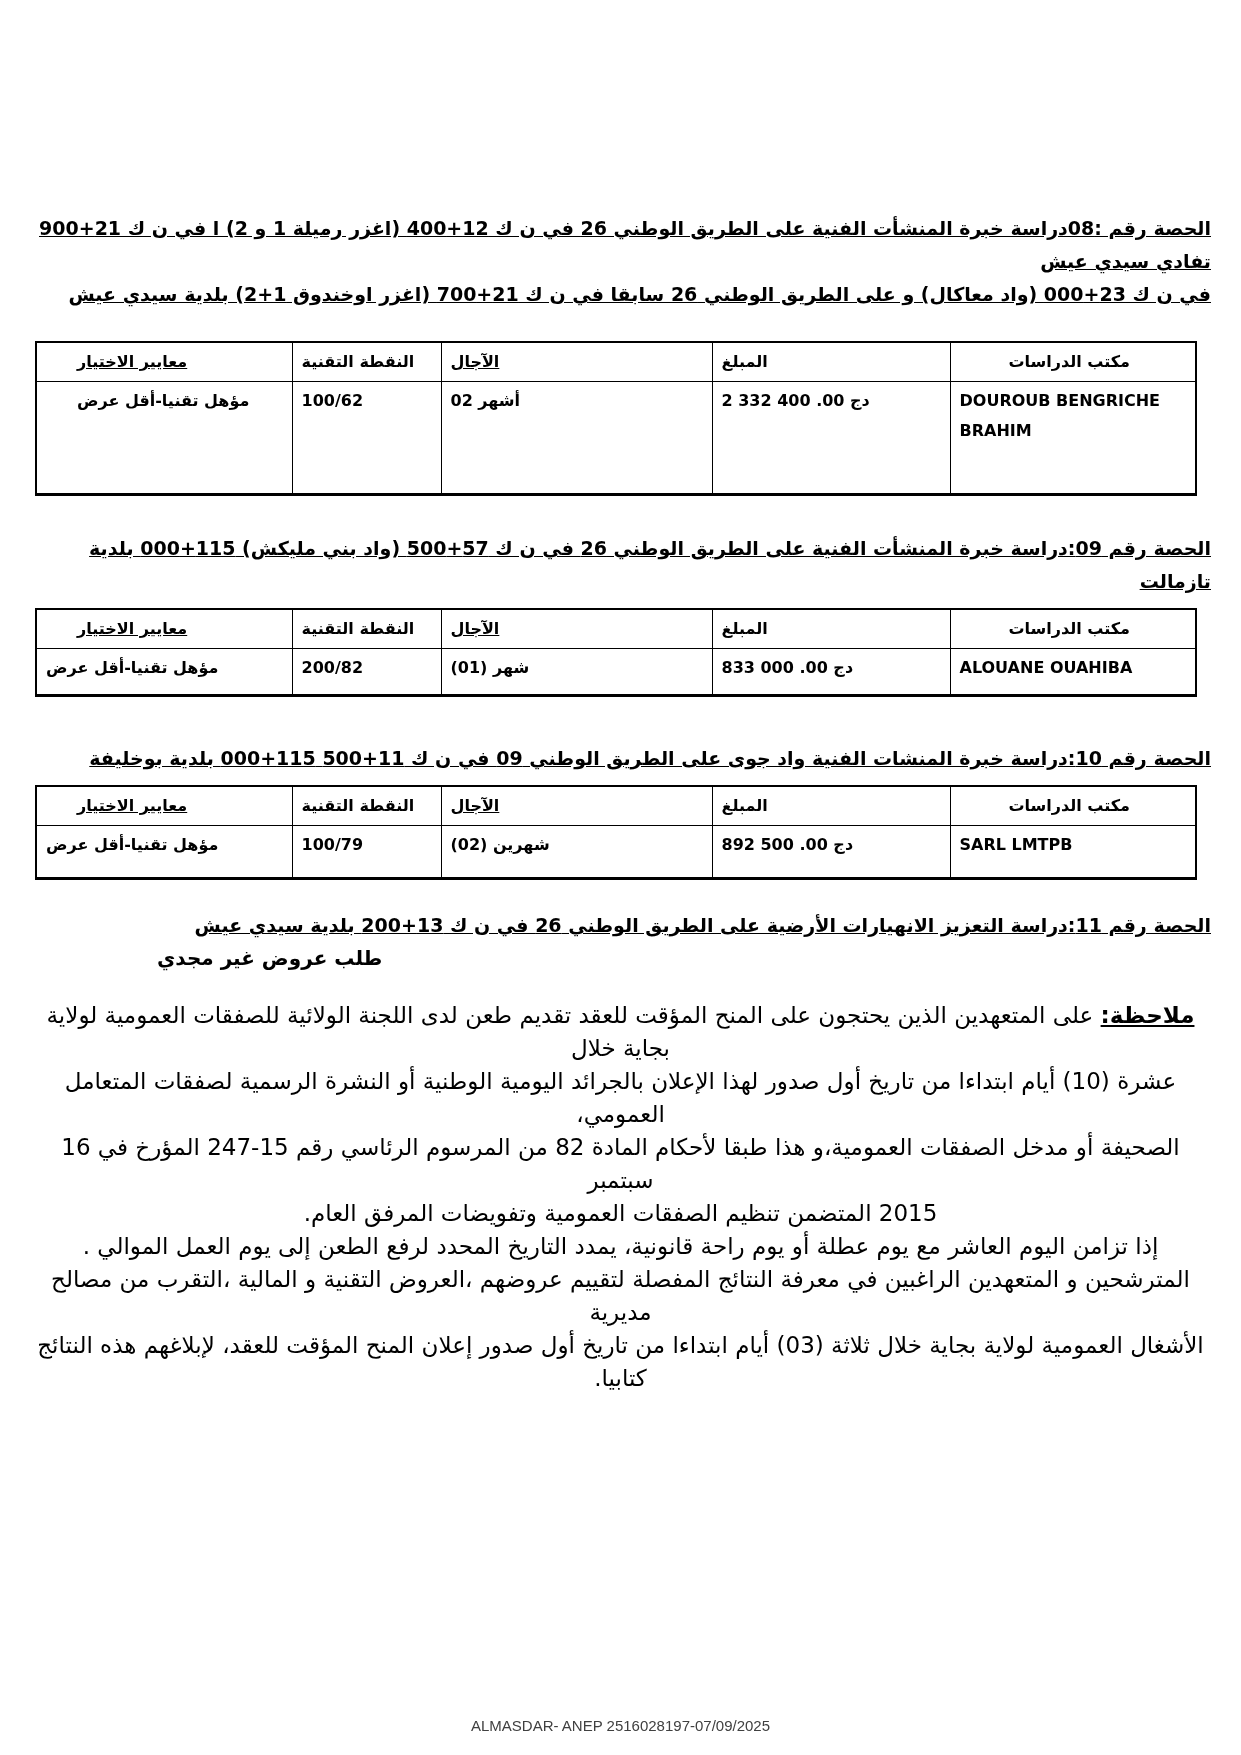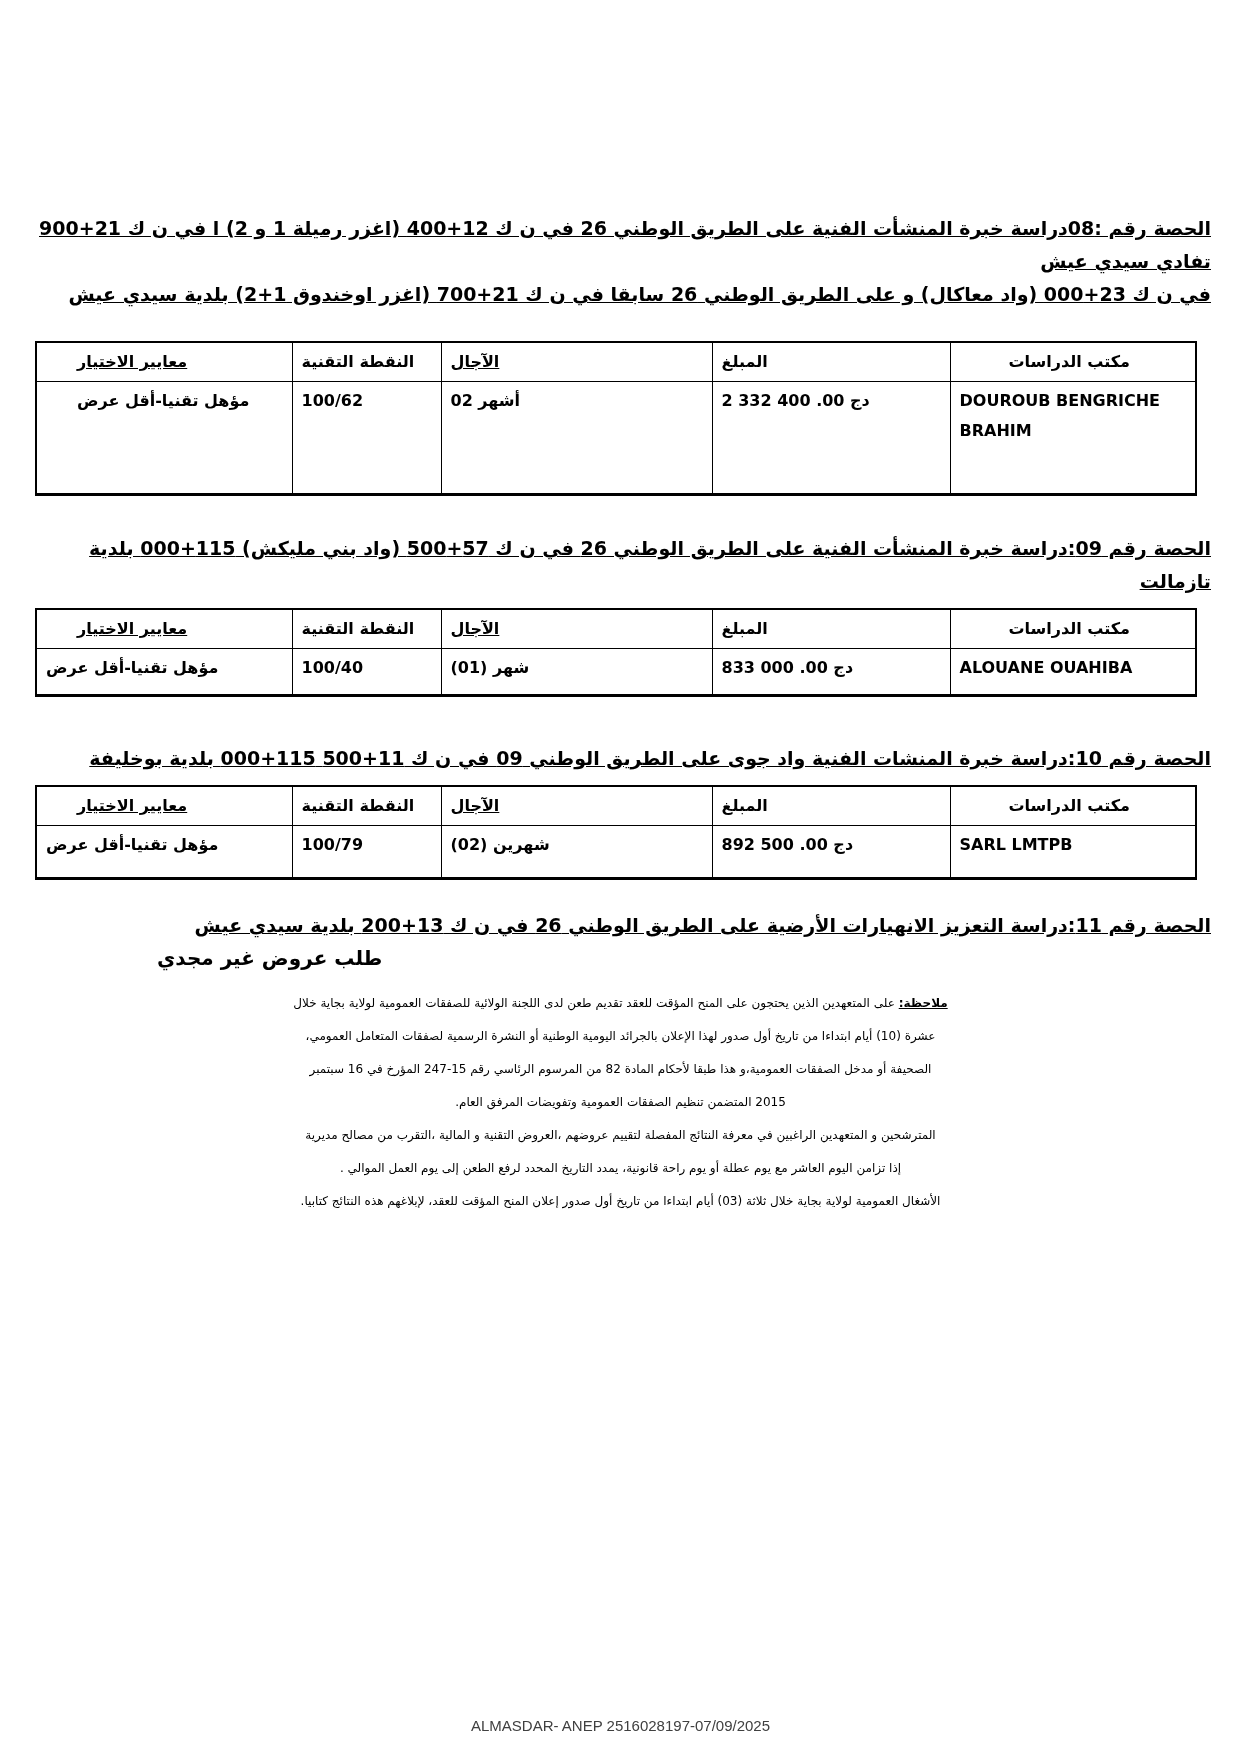--- a/index.html
+++ b/index.html
@@ -67,22 +67,22 @@
   .status-line {
     font-weight: bold;
     font-size: 20px;
     line-height: 33px;
     text-align: left;
     direction: rtl;
     margin-left: 127px;
   }
 
   .note-block {
-    margin-top: 12px;
-    font-size: 12px;
+    margin-top: 24px;
+    font-size: 23px;
     line-height: 33px;
     text-align: center;
     direction: rtl;
     font-weight: normal;
   }
   .note-line { text-align: center; }
   .note-label {
     font-weight: bold;
     text-decoration: underline;
   }
@@ -150,21 +150,21 @@
         <th class="pad-office">مكتب الدراسات</th>
         <th>المبلغ</th>
         <th class="u">الآجال</th>
         <th>النقطة التقنية</th>
         <th class="u pad-criteria">معايير الاختيار</th>
       </tr>
       <tr class="data-row-2">
         <td>ALOUANE OUAHIBA</td>
         <td>833 000 .00 دج</td>
         <td>شهر (01)</td>
-        <td>100/40</td>
+        <td>200/82</td>
         <td>مؤهل تقنيا-أقل عرض</td>
       </tr>
     </tbody>
   </table>
 
   <div class="lot-title h10">الحصة رقم 10:دراسة خبرة المنشات الفنية واد جوى على الطريق الوطني 09 في ن ك 11+500 115+000 بلدية بوخليفة</div>
 
   <table class="lot-table">
     <colgroup>
       <col class="c-office">
@@ -195,20 +195,20 @@
   <div class="status-line">طلب عروض غير مجدي</div>
 
   <div class="note-block">
     <div class="note-line">
       <span class="note-label">ملاحظة:</span>
       <span>على المتعهدين الذين يحتجون على المنح المؤقت للعقد تقديم طعن لدى اللجنة الولائية للصفقات العمومية لولاية بجاية خلال</span>
     </div>
     <div class="note-line">عشرة (10) أيام ابتداءا من تاريخ أول صدور لهذا الإعلان بالجرائد اليومية الوطنية أو النشرة الرسمية لصفقات المتعامل العمومي،</div>
     <div class="note-line">الصحيفة أو مدخل الصفقات العمومية،و هذا طبقا لأحكام المادة  82 من المرسوم الرئاسي رقم 15-247 المؤرخ في 16 سبتمبر</div>
     <div class="note-line">2015  المتضمن تنظيم الصفقات العمومية وتفويضات المرفق العام.</div>
+    <div class="note-line">إذا تزامن اليوم العاشر مع يوم عطلة أو يوم راحة قانونية، يمدد التاريخ المحدد لرفع الطعن  إلى يوم العمل الموالي .</div>
     <div class="note-line">المترشحين و المتعهدين الراغبين في معرفة النتائج المفصلة لتقييم عروضهم ،العروض التقنية و المالية ،التقرب من مصالح مديرية</div>
-    <div class="note-line">إذا تزامن اليوم العاشر مع يوم عطلة أو يوم راحة قانونية، يمدد التاريخ المحدد لرفع الطعن  إلى يوم العمل الموالي .</div>
     <div class="note-line">الأشغال العمومية لولاية بجاية خلال ثلاثة (03) أيام ابتداءا من تاريخ أول صدور إعلان المنح المؤقت للعقد، لإبلاغهم هذه النتائج كتابيا.</div>
   </div>
 
 </div>
 
 <div class="page-footer">ALMASDAR- ANEP 2516028197-07/09/2025</div>
 
 </body></html>

